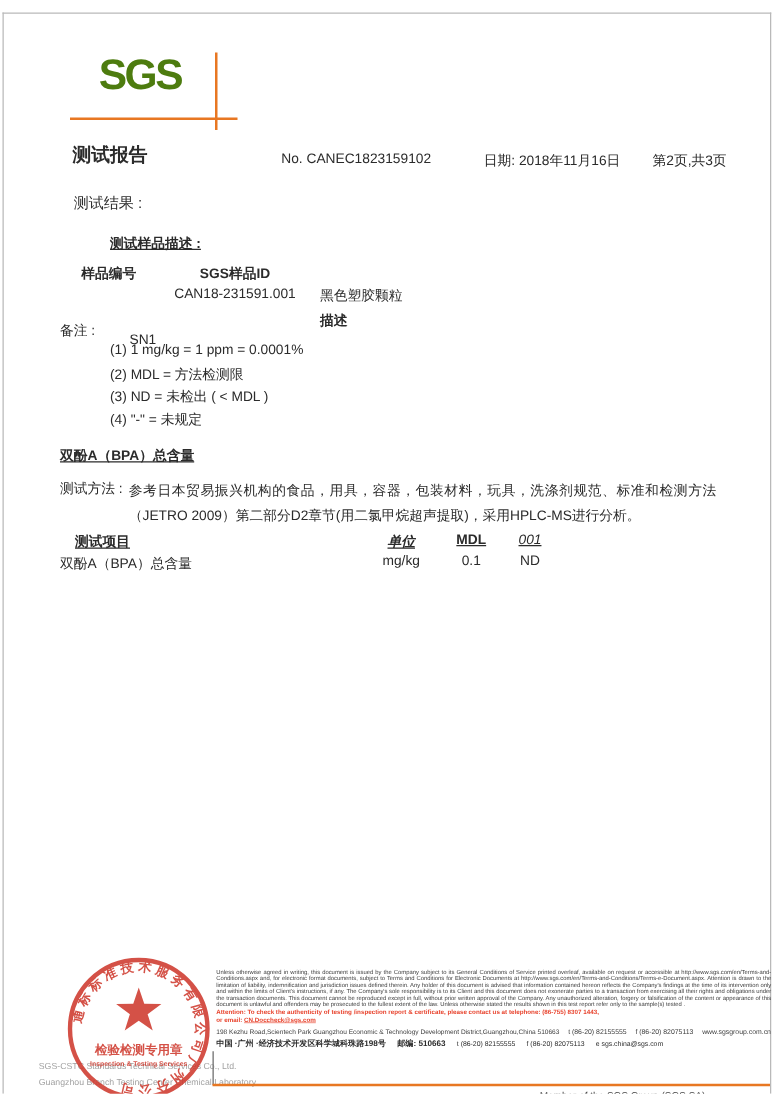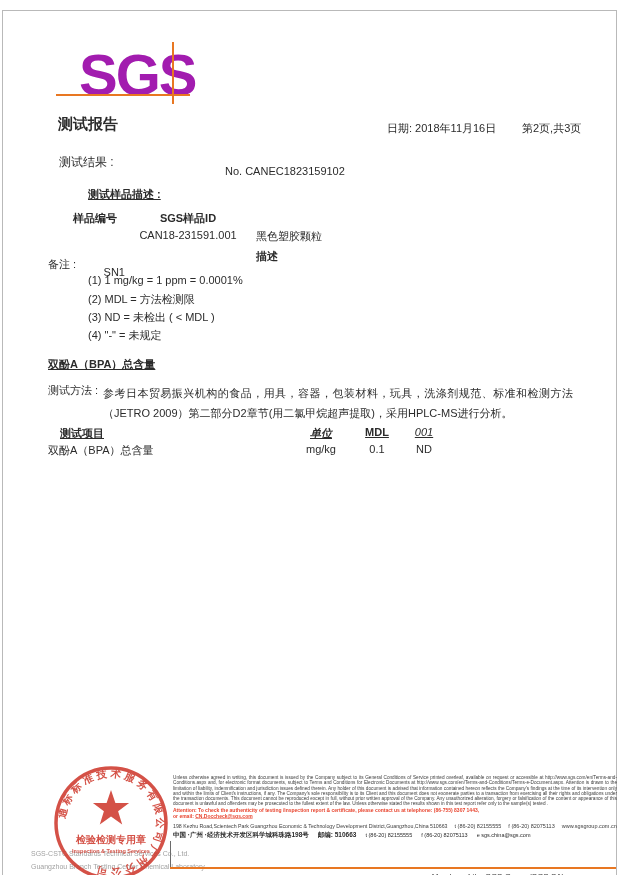--- a/index.html
+++ b/index.html
@@ -1,30 +1,30 @@
 <!DOCTYPE html>
 <html><head>
 <meta charset="utf-8">
 <style>
   * { margin:0; padding:0; box-sizing:border-box; }
   html,body { background:#ffffff; }
   body { width:619px; height:875px; position:relative; font-family:"Liberation Sans", sans-serif; color:#2b2b2b; overflow:hidden; }
   .page { position:absolute; left:2px; top:10px; width:615px; height:865px; background:#fff; border:1px solid #b9b9b9; border-bottom:none; }
   .abs { position:absolute; white-space:nowrap; }
   .u { text-decoration:underline; }
-  .logo-text { left:76px; top:30px; font-size:58px; font-weight:bold; color:#a21caf; letter-spacing:-2px; font-family:"Liberation Sans", sans-serif; }
+  .logo-text { left:76px; top:30px; font-size:34px; font-weight:bold; color:#4d7c0f; letter-spacing:-2px; font-family:"Liberation Sans", sans-serif; }
   .logo-hline { left:53px; top:83px; width:134px; height:2px; background:#e87722; }
   .logo-vline { left:169px; top:31px; width:2px; height:62px; background:#e87722; }
   .report-title { left:55px; top:104px; font-size:15px; font-weight:bold; }
-  .report-no { left:222px; top:110px; font-size:11px;margin-top:44px; }
+  .report-no { left:222px; top:110px; font-size:11px; }
   .report-date { left:384px; top:110px; font-size:11px; }
   .report-page { left:519px; top:110px; font-size:11px; }
   .results-label { left:45px; top:143px; font-size:12px;margin-left:11px; }
   .sample-desc-label { left:45px; top:176px; font-size:11px; font-weight:bold; text-decoration:underline;margin-left:40px; }
-  .st-h1 { left:62px; top:200px; width:60px; text-align:center; font-size:11px; font-weight:bold; }
+  .st-h1 { left:62px; top:200px; width:60px; text-align:left; font-size:11px; font-weight:bold; }
   .st-h2 { left:125px; top:200px; width:120px; text-align:center; font-size:11px; font-weight:bold; }
   .st-h3 { left:253px; top:200px; font-size:11px; font-weight:bold;margin-top:38px; }
   .st-c1 { left:62px; top:218px; width:60px; text-align:right; font-size:11px;margin-top:37px; }
   .st-c2 { left:125px; top:218px; width:120px; text-align:center; font-size:11px; }
   .st-c3 { left:253px; top:218px; font-size:11px; }
   .notes-label { left:45px; top:246px; font-size:11px; }
   .note { left:85px; font-size:11px; }
   .n0 { top:263px; } .n1 { top:281px; } .n2 { top:299px; } .n3 { top:317px; }
   .bpa-title { left:45px; top:346px; font-size:11px; font-weight:bold; text-decoration:underline; }
   .method-label { left:45px; top:372px; font-size:11px; }

